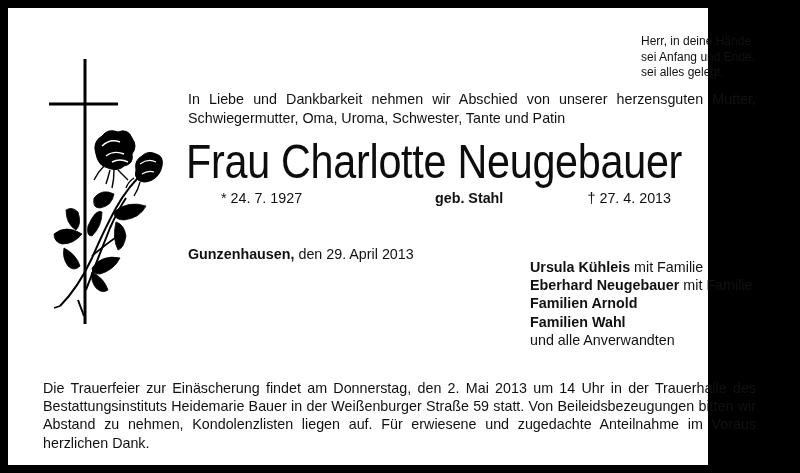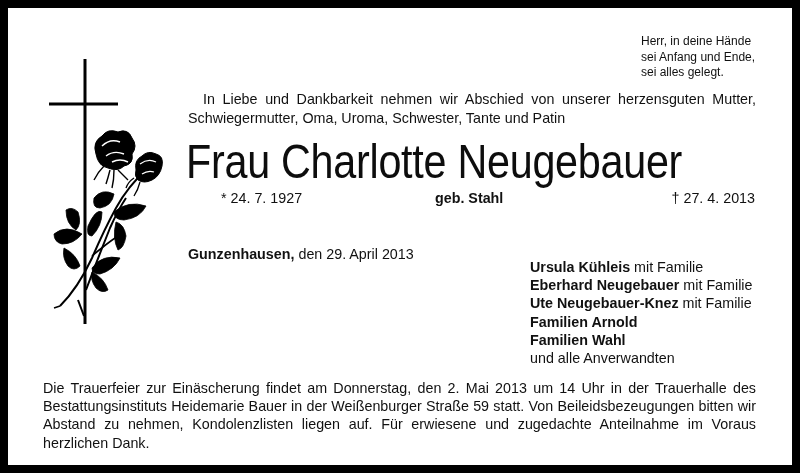--- a/index.html
+++ b/index.html
@@ -2,33 +2,33 @@
 <html><head>
 <meta charset="utf-8">
 <style>
   html, body { margin: 0; padding: 0; }
   body {
     width: 800px; height: 473px; background: #000;
     position: relative; overflow: hidden;
     font-family: "Liberation Sans", sans-serif; color: #111;
   }
   .card {
-    position: absolute; left: 8px; top: 8px; width: 784px; height: 457px;
+    position: absolute; left: 8px; top: 8px; width: 700px; height: 457px;
     background: #fff;
   }
   .abs { position: absolute; white-space: nowrap; }
   .motto {
     left: 633px; top: 26px; font-size: 12px; line-height: 15.5px; color: #111;
   }
   .motto div { white-space: nowrap; }
   .intro {
     left: 180px; top: 82px; width: 568px; font-size: 14.3px; line-height: 18.5px;
     text-align: justify; white-space: normal;
   }
-  .intro .l1 { text-align-last: justify; margin-left: 15px; }
+  .intro .l1 { text-align-last: justify; }
   .name {
     left: 178px; top: 128px; font-size: 48px; line-height: 52px;
     transform: scaleX(0.86); transform-origin: left top; letter-spacing: -0.3px;
     color: #0d0d0d;
   }
   .life { top: 181px; font-size: 14.3px; line-height: 18px; }
   .born { left: 180px; margin-left: 33px; }
   .maiden { left: 427px; font-weight: bold; }
   .died { right: 37px; }
   .place { left: 180px; top: 221px; font-size: 14.3px; line-height: 18px; margin-top: 16px; }
@@ -100,21 +100,20 @@
   <div class="abs life maiden">geb. Stahl</div>
   <div class="abs life died">† 27. 4. 2013</div>
 
   <div class="abs place">
     <b>Gunzenhausen,</b><span> den 29. April 2013</span>
   </div>
 
   <div class="abs mourners">
     <div><b>Ursula Kühleis</b><span> mit Familie</span></div>
     <div><b>Eberhard Neugebauer</b><span> mit Familie</span></div>
-    <div><b>Ute Neugebauer-Knez</b><span> mit Familie</span></div>
     <div><b>Familien Arnold</b><span></span></div>
     <div><b>Familien Wahl</b><span></span></div>
     <div><b></b><span>und alle Anverwandten</span></div>
   </div>
 
   <div class="abs footer">Die Trauerfeier zur Einäscherung findet am Donnerstag, den 2. Mai 2013 um 14 Uhr in der Trauerhalle des Bestattungsinstituts Heidemarie Bauer in der Weißenburger Straße 59 statt. Von Beileidsbezeugungen bitten wir Abstand zu nehmen, Kondolenzlisten liegen auf. Für erwiesene und zugedachte Anteilnahme im Voraus herzlichen Dank.</div>
 
 </div>
 
 </body></html>

